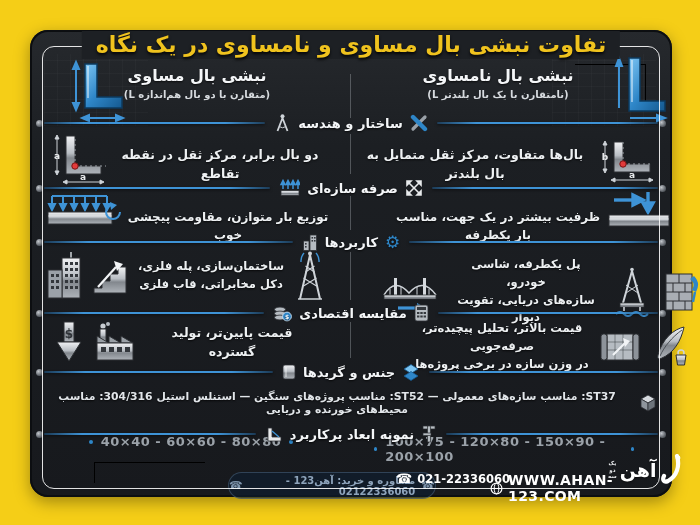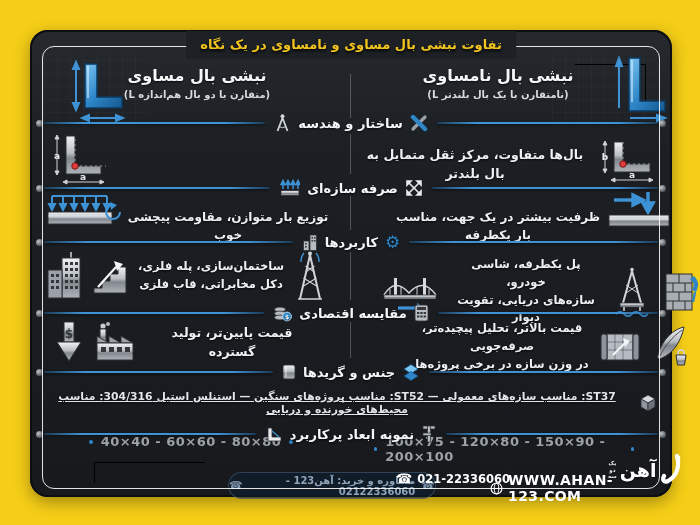--- a/index.html
+++ b/index.html
@@ -9,21 +9,21 @@
          background:linear-gradient(180deg,#26292d 0%,#1c1f23 25%,#17191d 100%);
          border-radius:18px;box-shadow:inset 0 0 0 2px #0c0e11,0 5px 16px rgba(0,0,0,.35);}
   .inner-border{position:absolute;left:12px;right:12px;top:16px;bottom:8px;
          border:1.5px solid rgba(255,255,255,.88);border-radius:12px;pointer-events:none;z-index:5;}
   .gridpatch{position:absolute;width:104px;height:72px;opacity:.55;z-index:0;
     background:repeating-linear-gradient(0deg,rgba(255,255,255,.045) 0 1px,transparent 1px 13px),
                repeating-linear-gradient(90deg,rgba(255,255,255,.045) 0 1px,transparent 1px 13px);}
   .trace{position:absolute;border-color:rgba(255,255,255,.07);z-index:0;}
   .title{position:absolute;top:1px;left:50%;transform:translateX(-50%);z-index:6;
          background:#1d2024;padding:0 14px;white-space:nowrap;
-         color:#F0C31E;font-size:13px;font-weight:700;line-height:28px;
+         color:#F0C31E;font-size:22px;font-weight:700;line-height:28px;
          text-shadow:0 2px 3px rgba(0,0,0,.85);}
   .col-head{position:absolute;text-align:center;z-index:2;}
   .col-head .ch-title{color:#F4F6F8;font-size:16px;font-weight:700;text-shadow:0 1px 2px rgba(0,0,0,.7);}
   .col-head .ch-sub{color:#D7DBDF;font-size:10px;font-weight:700;margin-top:4px;}
   .vsep{position:absolute;left:320px;width:1px;background:rgba(195,201,208,.32);z-index:1;}
   .divider{position:absolute;left:5px;right:5px;height:22px;display:flex;align-items:center;z-index:3;}
   .dline{flex:1;height:2.5px;border-radius:2px;
     background:linear-gradient(90deg,rgba(30,95,150,.45),#3E93D6 18%,#3E93D6 82%,rgba(30,95,150,.45));
     box-shadow:0 1px 3px rgba(0,0,0,.55);}
   .screw{width:7px;height:7px;border-radius:50%;flex:0 0 auto;margin:0 1px;
@@ -34,21 +34,21 @@
   .gear{color:#2e86c8;font-size:17px;line-height:1;text-shadow:0 1px 2px rgba(0,0,0,.6);}
   .rtext{position:absolute;color:#EEF1F3;font-size:12.5px;font-weight:700;line-height:1.5;
     text-align:center;direction:rtl;white-space:pre-line;text-shadow:0 1px 2px rgba(0,0,0,.75);z-index:2;}
   .ricon{position:absolute;z-index:2;}
   .rowflex{position:absolute;display:flex;align-items:center;z-index:2;}
   .rowflex .ftext{color:#EEF1F3;font-size:11.5px;font-weight:700;line-height:1.55;
     text-align:center;direction:rtl;white-space:pre-line;text-shadow:0 1px 2px rgba(0,0,0,.75);}
   .grades{position:absolute;left:14px;right:14px;top:352px;height:42px;display:flex;
     direction:rtl;align-items:center;justify-content:center;gap:8px;z-index:2;}
   .grades .gtext{color:#E2E6EA;font-size:10.8px;font-weight:700;direction:rtl;text-align:center;
-    text-shadow:0 1px 2px rgba(0,0,0,.75);text-decoration:underline;}
+    text-shadow:0 1px 2px rgba(0,0,0,.75);}
   .dims{position:absolute;top:404px;display:flex;align-items:center;justify-content:center;gap:8px;z-index:2;}
   .dims .dtext{color:#9BA2A9;font-size:13px;font-weight:700;letter-spacing:.5px;direction:ltr;}
   .dot{width:4px;height:4px;border-radius:50%;background:#2e86c8;}
   .pill{position:absolute;left:198px;top:442px;width:206px;height:25px;z-index:1;
     background:rgba(14,30,48,.62);border:1px solid rgba(130,170,210,.28);border-radius:14px;
     display:flex;direction:rtl;align-items:center;justify-content:center;gap:6px;
     color:#8EA4BB;font-size:10px;font-weight:700;}
   .pill .ph{font-size:11px;color:#7E94AB;}
   .fitem{position:absolute;display:flex;align-items:center;gap:5px;z-index:6;color:#fff;}
   .fphone{left:366px;top:441px;font-size:11.5px;font-weight:700;direction:ltr;}
@@ -159,20 +159,21 @@
           <polygon points="5,9 9,9 7,5"></polygon>
           <polygon points="5,41 9,41 7,45"></polygon>
         <line x1="15" y1="52" x2="52" y2="52"></line>
           <polygon points="17,50 17,54 13,52"></polygon>
           <polygon points="50,50 50,54 54,52"></polygon>
       </g>
       <text x="7" y="29" font-size="9" font-weight="bold" fill="#e8eaec" text-anchor="middle">a</text>
       <text x="33" y="50" font-size="9" font-weight="bold" fill="#e8eaec" text-anchor="middle">a</text>
     </svg>
   </div>
+  <div class="rtext" style="left:84px;top:116px;width:212px">دو بال برابر، مرکز ثقل در نقطه تقاطع</div>
   <div class="vsep" style="top:104px;height:40px"></div>
   <div class="rtext" style="left:336px;top:116px;width:218px">بال‌ها متفاوت، مرکز ثقل متمایل به بال بلندتر</div>
   <div class="ricon" style="left:566px;top:100px">
     <svg width="58" height="56" viewBox="0 0 58 56">
       <path d="M18 12 h9 v22 h27 v8 h-36 z" fill="url(#gSteelV)" stroke="#2c2f33"></path>
       <line x1="27" y1="34" x2="27" y2="12" stroke="#9aa0a6" stroke-width="1" stroke-dasharray="2 3"></line>
       <line x1="27" y1="34" x2="57" y2="34" stroke="#9aa0a6" stroke-width="1" stroke-dasharray="2 3"></line>
       <circle cx="27" cy="34" r="3.2" fill="#e23b3b" stroke="#7a1515"></circle>
       <g stroke="#cfd4d9" stroke-width="1" fill="#cfd4d9">
         <line x1="9" y1="13" x2="9" y2="41"></line>

